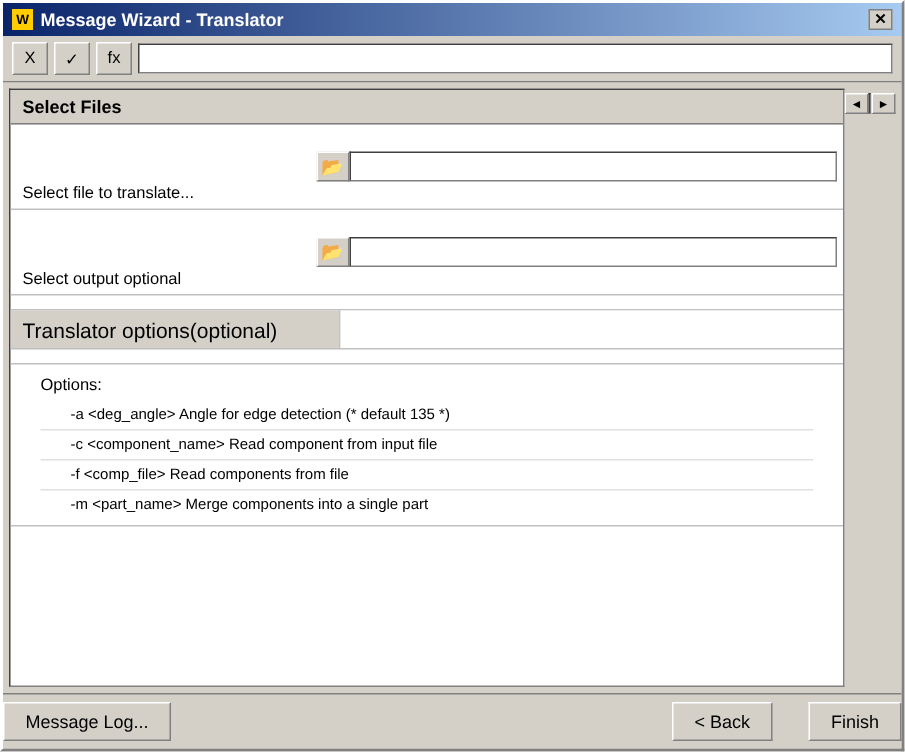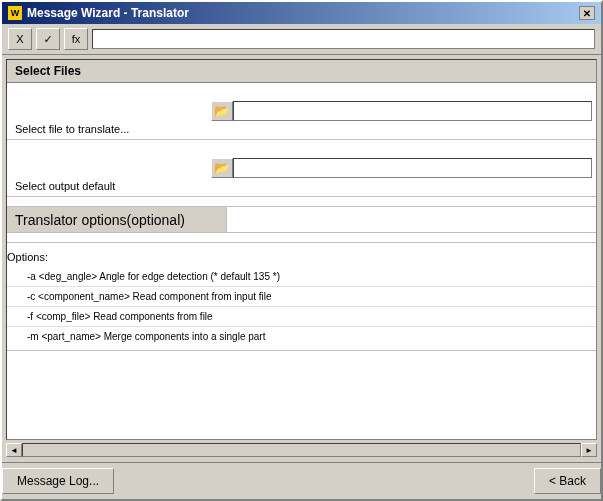--- a/index.html
+++ b/index.html
@@ -90,21 +90,21 @@
       background: white;
       border: 1px solid #808080;
       border-top-color: #404040;
       border-left-color: #404040;
       padding: 0 3px;
       font-size: 11px;
     }
     .main-content {
       flex: 1;
       display: flex;
-      flex-direction: column;
+      flex-direction: row;
       overflow: hidden;
       background: #d4d0c8;
       padding: 4px;
       justify-content: flex-end;
     }
     .scrollable-area {
       flex: 1;
       background: white;
       border: 1px solid #808080;
       border-top-color: #404040;
@@ -156,21 +156,21 @@
       flex-shrink: 0;
     }
     .file-icon {
       font-size: 12px;
     }
     .spacer-row {
       height: 10px;
       border-bottom: 1px solid #c0c0c0;
     }
     .options-section {
-      padding: 4px 0;
+      padding: 4px 20px;
       font-size: 11px;
       border-bottom: 1px solid #c0c0c0;
     }
     .options-label {
       padding: 4px 0;
       font-size: 11px;
     }
     .option-item {
       padding: 4px 20px;
       border-bottom: 1px solid #e0e0e0;
@@ -304,21 +304,21 @@
 
       <div class="form-row">
         <span class="form-label">Select file to translate...</span>
         <button class="file-btn">
           <span class="file-icon">📂</span>
         </button>
         <input class="form-input" type="text" value="" style="">
       </div>
 
       <div class="form-row">
-        <span class="form-label">Select output default</span>
+        <span class="form-label">Select output optional</span>
         <button class="file-btn">
           <span class="file-icon">📂</span>
         </button>
         <input class="form-input" type="text" value="" style="">
       </div>
 
       <div class="spacer-row"></div>
 
       <div class="translator-options-row">
         <div class="translator-options-label">Translator options(optional)</div>
@@ -345,15 +345,16 @@
       <button class="scroll-btn">
         <span>►</span>
       </button>
     </div>
   </div>
 
   <div class="bottom-bar">
     <button class="bottom-btn">Message Log...</button>
     <div class="bottom-right-btns">
       <button class="bottom-btn">&lt; Back</button>
+      <button class="bottom-btn">Finish</button>
     </div>
   </div>
 </div>
 
 </body></html>

